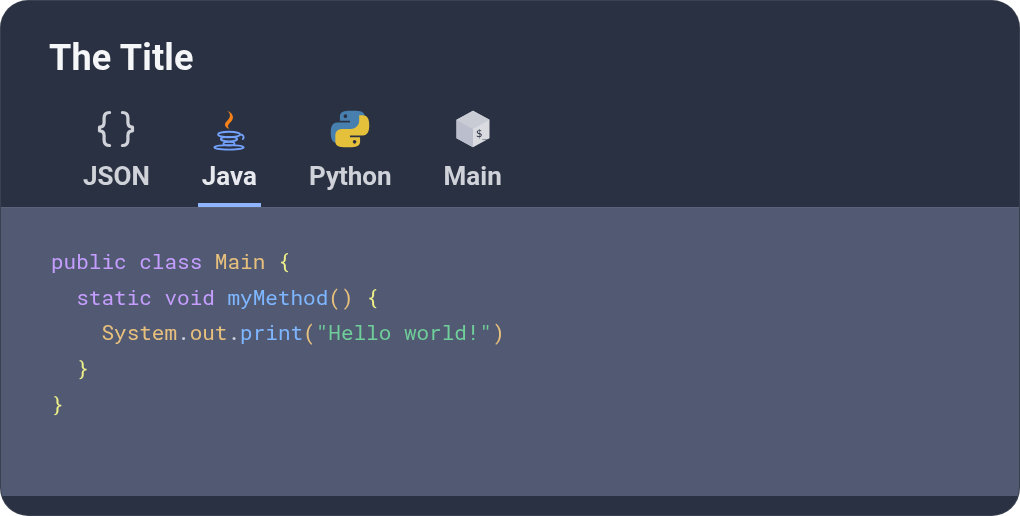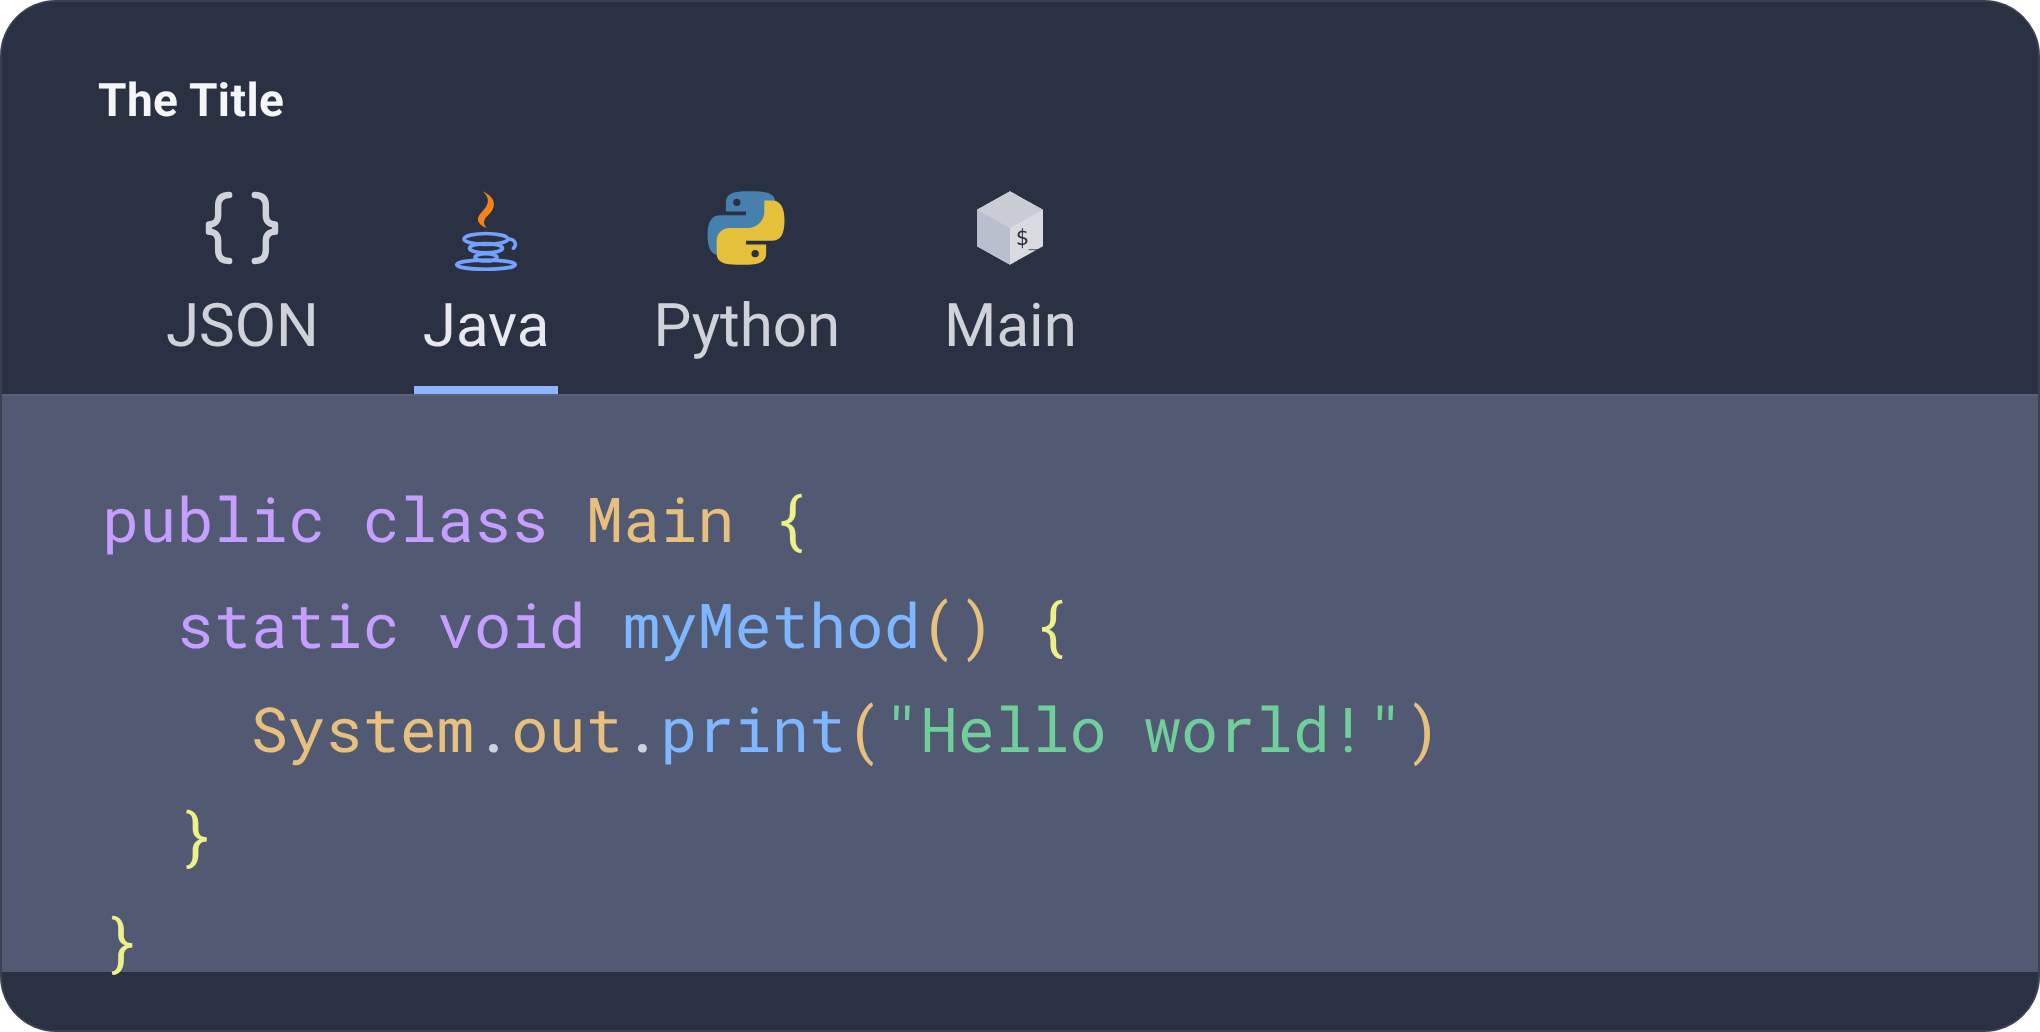--- a/index.html
+++ b/index.html
@@ -15,21 +15,21 @@
       border-radius: 28px;
       overflow: hidden;
       border: 1px solid rgba(255,255,255,0.08);
     }
     .header {
       background: #2a3142;
       padding: 36px 48px 0 48px;
     }
     .title {
       color: #f5f6f8;
-      font-size: 23px;
+      font-size: 36px;
       font-weight: 700;
       letter-spacing: 0.2px;
       margin-bottom: 20px;
     }
     .tabs {
       display: flex;
       gap: 44px;
       padding-left: 30px;
     }
     .tab {
@@ -43,37 +43,37 @@
       border-bottom: 4px solid transparent;
       opacity: 0.88;
       transition: opacity .15s;
     }
     .tab .icon-wrap {
       width: 48px; height: 48px;
       display: flex; align-items: center; justify-content: center;
     }
     .tab-label {
       color: #e7e9ee;
-      font-size: 30px;
-      font-weight: 400;
+      font-size: 26px;
+      font-weight: 700;
       user-select: none;
     }
     .tab.active {
       border-bottom-color: #8fb5ff;
       opacity: 1;
     }
     .body {
       background: #525a73;
       padding: 36px 50px 40px 50px;
       border-top: 1px solid rgba(255,255,255,0.05);
       height: calc(100% - 225px);
     }
     pre.code {
       font-family: ui-monospace, SFMono-Regular, "SF Mono", Menlo, Monaco, Consolas, "Roboto Mono", monospace;
-      font-size: 31px;
+      font-size: 21px;
       line-height: 1.7;
       color: #cfd3e1;
       white-space: pre;
     }
     .tok-kw    { color: #c59eff; } 
     .tok-class { color: #e8c07d; } 
     .tok-method{ color: #7eb6ff; } 
     .tok-obj   { color: #e8c07d; } 
     .tok-punc  { color: #eef08a; } 
     .tok-paren { color: #e8c07d; }

